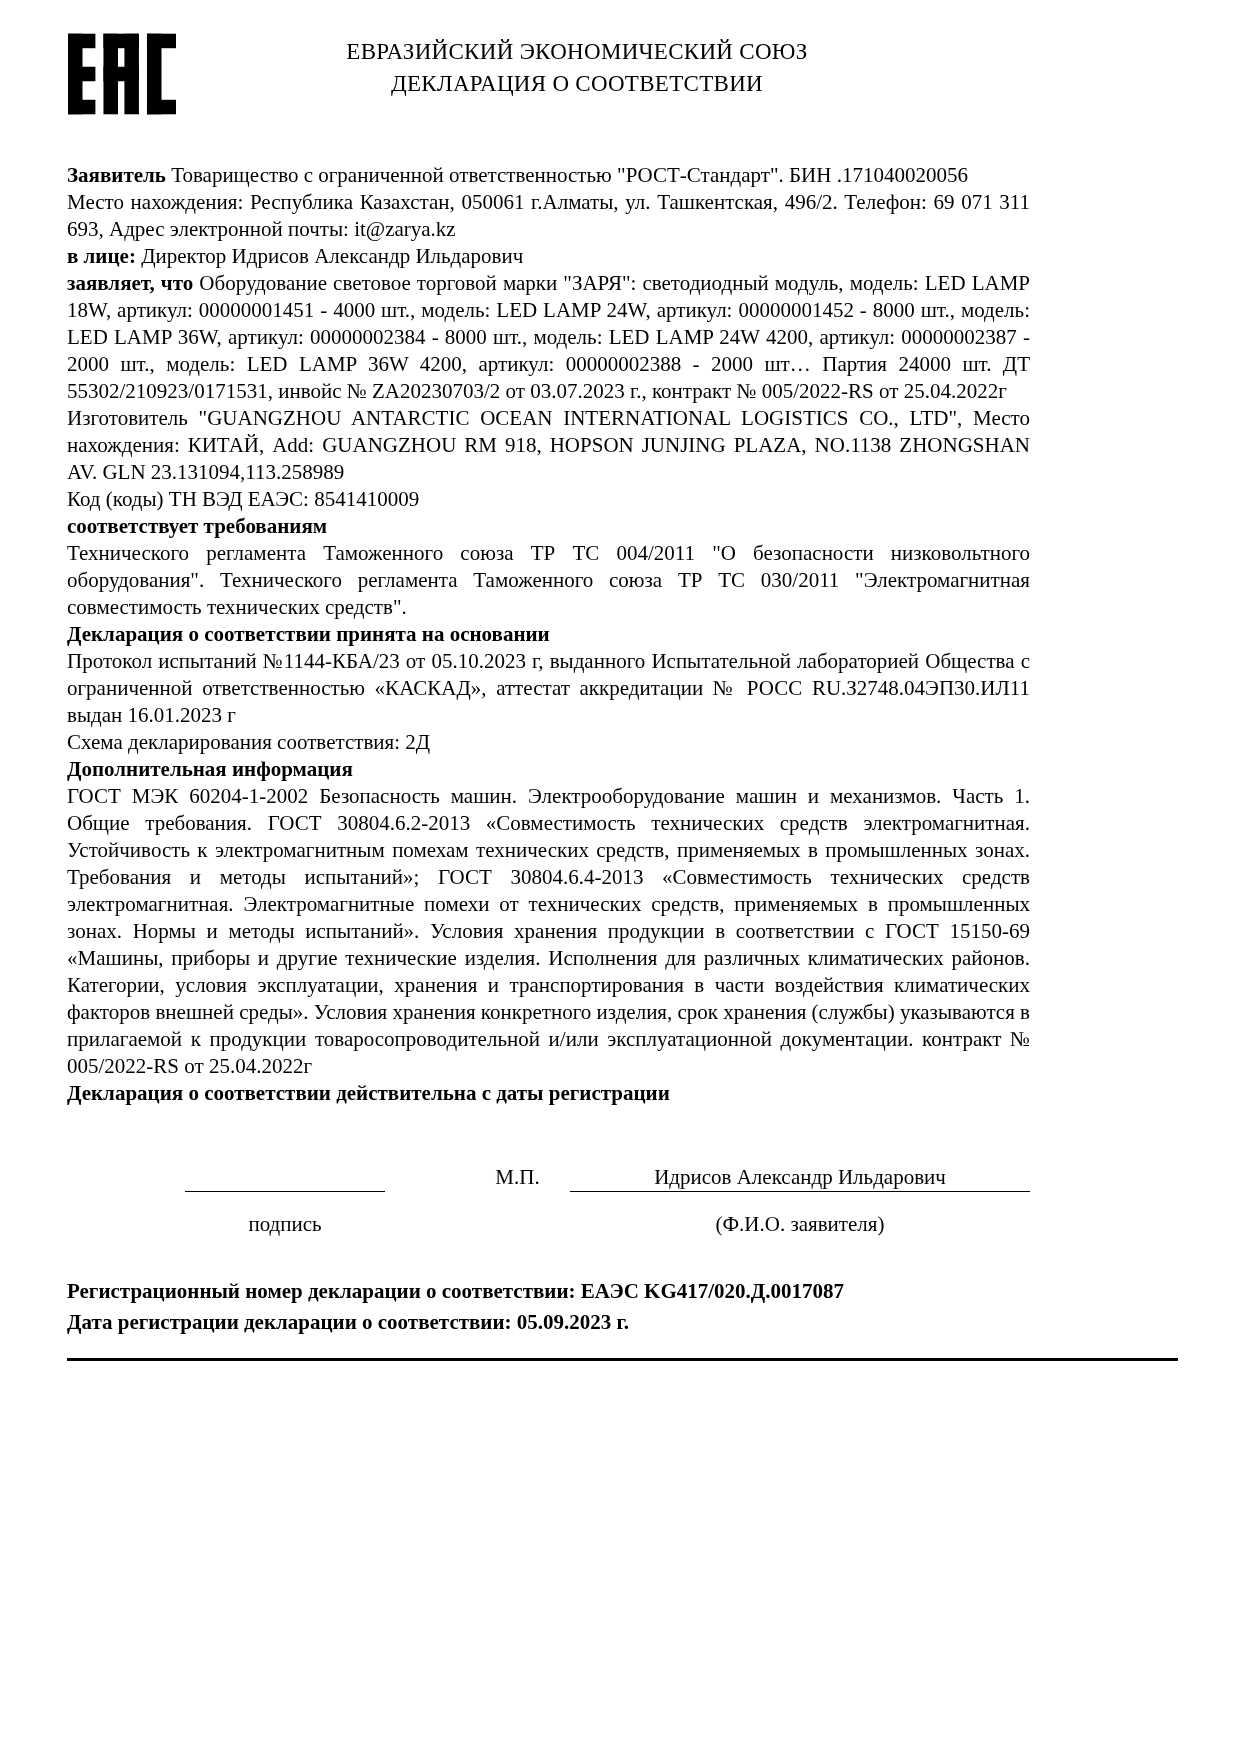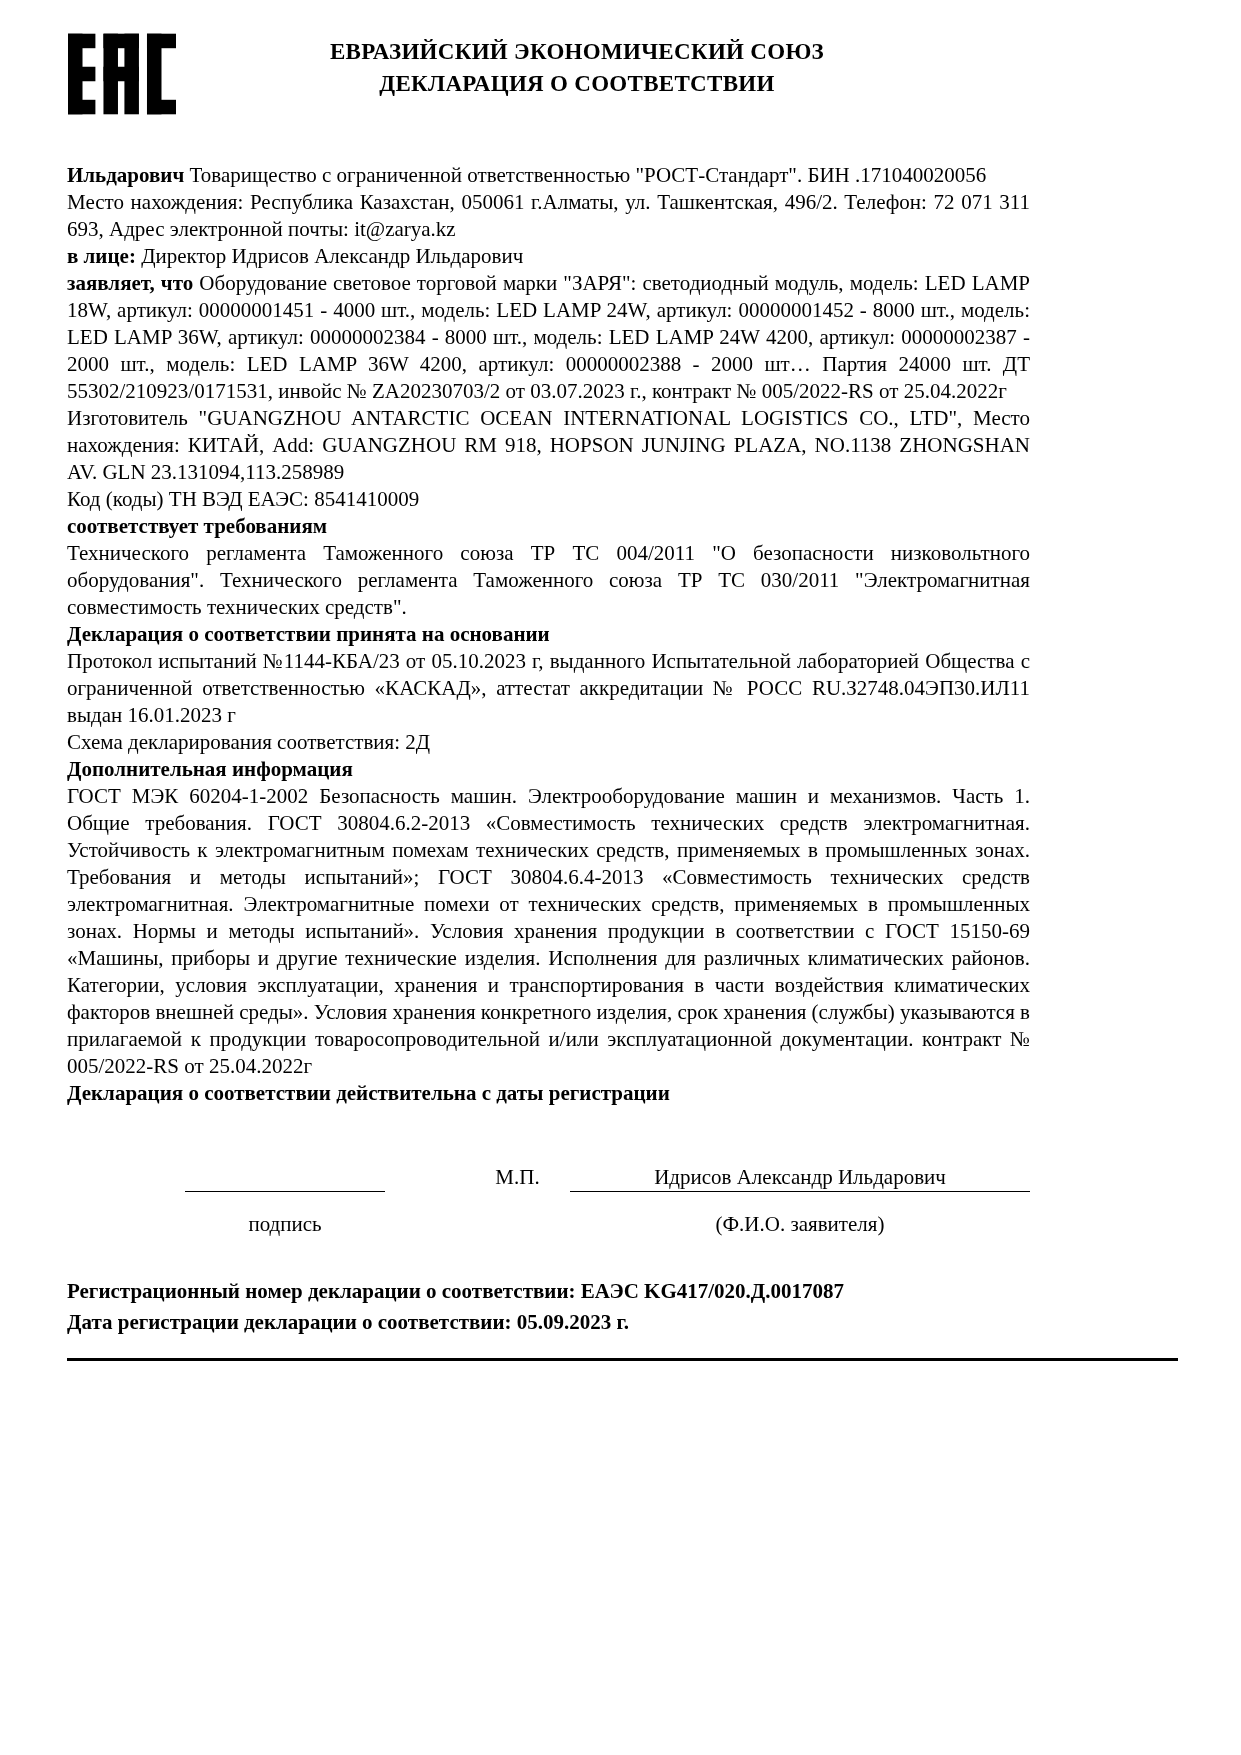--- a/index.html
+++ b/index.html
@@ -8,21 +8,21 @@
     font-family: "Liberation Serif", serif;
     color: #000;
   }
   .page { position: relative; width: 1241px; height: 1755px; background: #fff; overflow: hidden; }
 
   .eac-logo { position: absolute; left: 68px; top: 28px; width: 108px; height: 92px; }
   .eac-logo svg { display: block; width: 108px; height: 92px; }
 
   .titles {
     position: absolute; left: 0; top: 36px; width: 1154px;
-    text-align: center; font-weight: bold; font-size: 23px; line-height: 32px;
+    text-align: center; font-weight: normal; font-size: 23px; line-height: 32px;
     letter-spacing: 0.3px;
   }
 
   .content {
     position: absolute; left: 67px; top: 162px; width: 963px;
     font-size: 21px; line-height: 27px;
   }
   .content p { margin: 0; text-align: justify; }
   .content p.noj { text-align: left; }
   .b { font-weight: bold; }
@@ -67,23 +67,23 @@
     </svg>
   </div>
 
   <div class="titles">
     <div>ЕВРАЗИЙСКИЙ ЭКОНОМИЧЕСКИЙ СОЮЗ</div>
     <div>ДЕКЛАРАЦИЯ О СООТВЕТСТВИИ</div>
   </div>
 
   <div class="content">
 
-    <p><span class="b">Ильдарович</span><span> Товарищество с ограниченной ответственностью "РОСТ-Стандарт". БИН .171040020056</span></p>
+    <p><span class="b">Заявитель</span><span> Товарищество с ограниченной ответственностью "РОСТ-Стандарт". БИН .171040020056</span></p>
 
-    <p>Место нахождения: Республика Казахстан, 050061 г.Алматы, ул. Ташкентская, 496/2. Телефон: 72 071 311 693, Адрес электронной почты: it@zarya.kz</p>
+    <p>Место нахождения: Республика Казахстан, 050061 г.Алматы, ул. Ташкентская, 496/2. Телефон: 69 071 311 693, Адрес электронной почты: it@zarya.kz</p>
 
     <p><span class="b">в лице:</span><span> Директор Идрисов Александр Ильдарович</span></p>
 
     <p><span class="b">заявляет, что</span><span> Оборудование световое торговой марки "ЗАРЯ": светодиодный модуль, модель: LED LAMP 18W, артикул: 00000001451 - 4000 шт., модель: LED LAMP 24W, артикул: 00000001452 - 8000 шт., модель: LED LAMP 36W, артикул: 00000002384 - 8000 шт., модель: LED LAMP 24W 4200, артикул: 00000002387 - 2000 шт., модель: LED LAMP 36W 4200, артикул: 00000002388 - 2000 шт… Партия 24000 шт. ДТ 55302/210923/0171531, инвойс № ZA20230703/2 от 03.07.2023 г., контракт № 005/2022-RS от 25.04.2022г</span></p>
 
     <p>Изготовитель "GUANGZHOU ANTARCTIC OCEAN INTERNATIONAL LOGISTICS CO., LTD", Место нахождения: КИТАЙ, Add: GUANGZHOU RM 918, HOPSON JUNJING PLAZA, NO.1138 ZHONGSHAN AV. GLN 23.131094,113.258989</p>
 
     <p class="noj">Код (коды) ТН ВЭД ЕАЭС: 8541410009</p>
 
     <p class="bold">соответствует требованиям</p>

